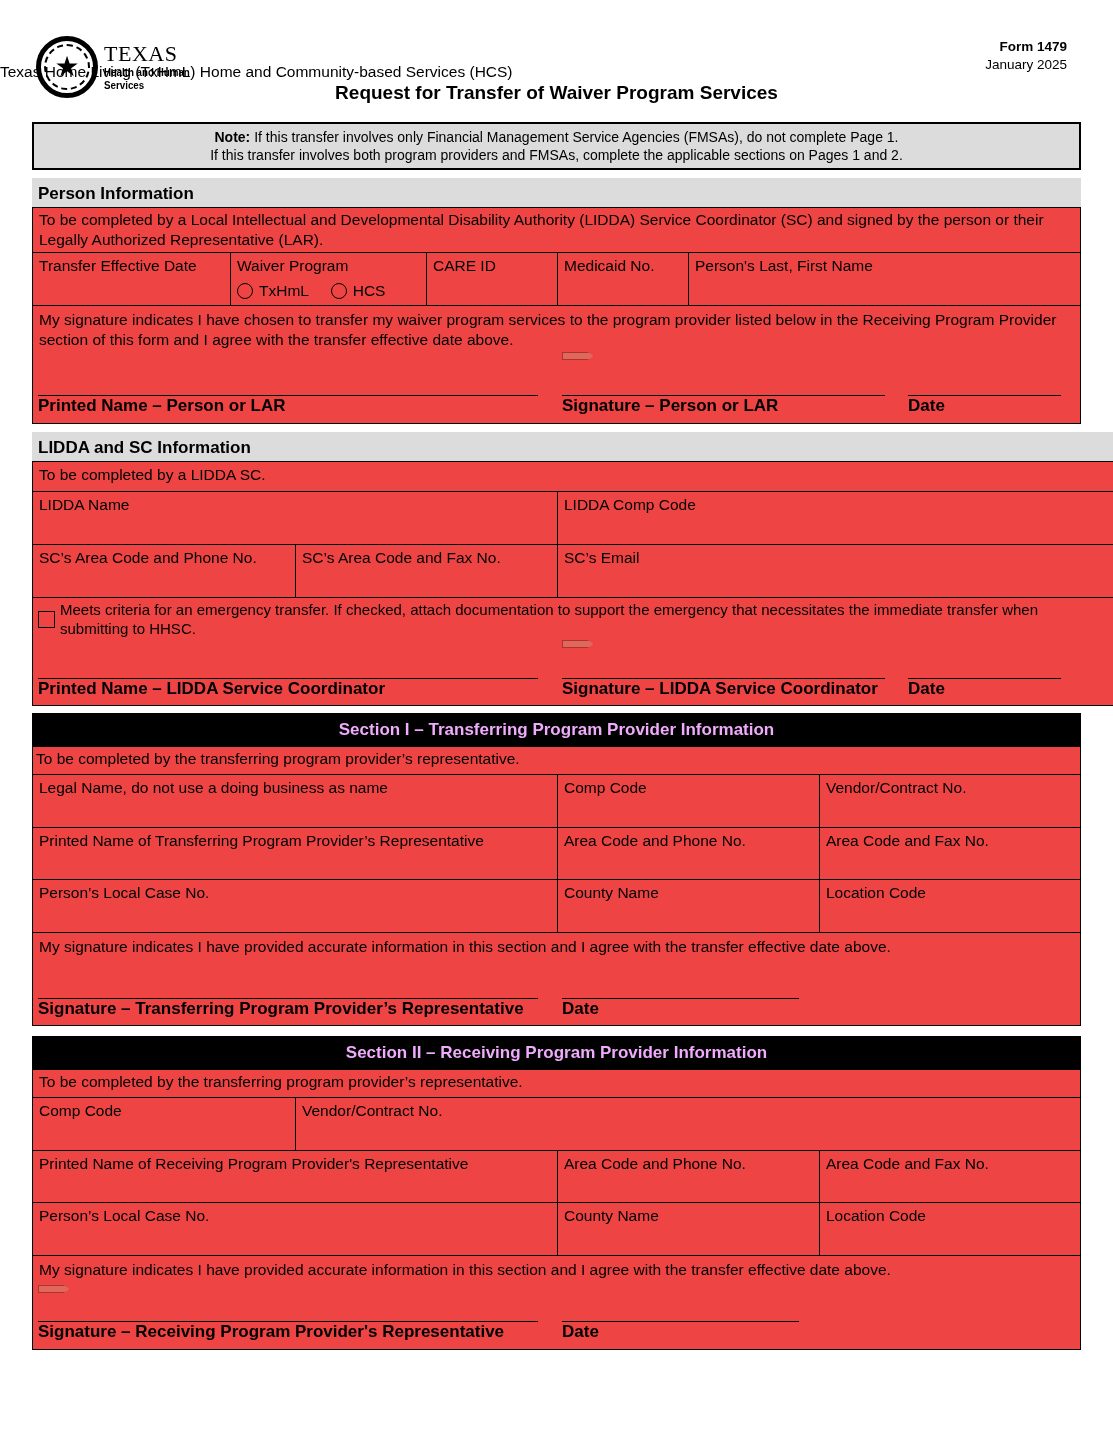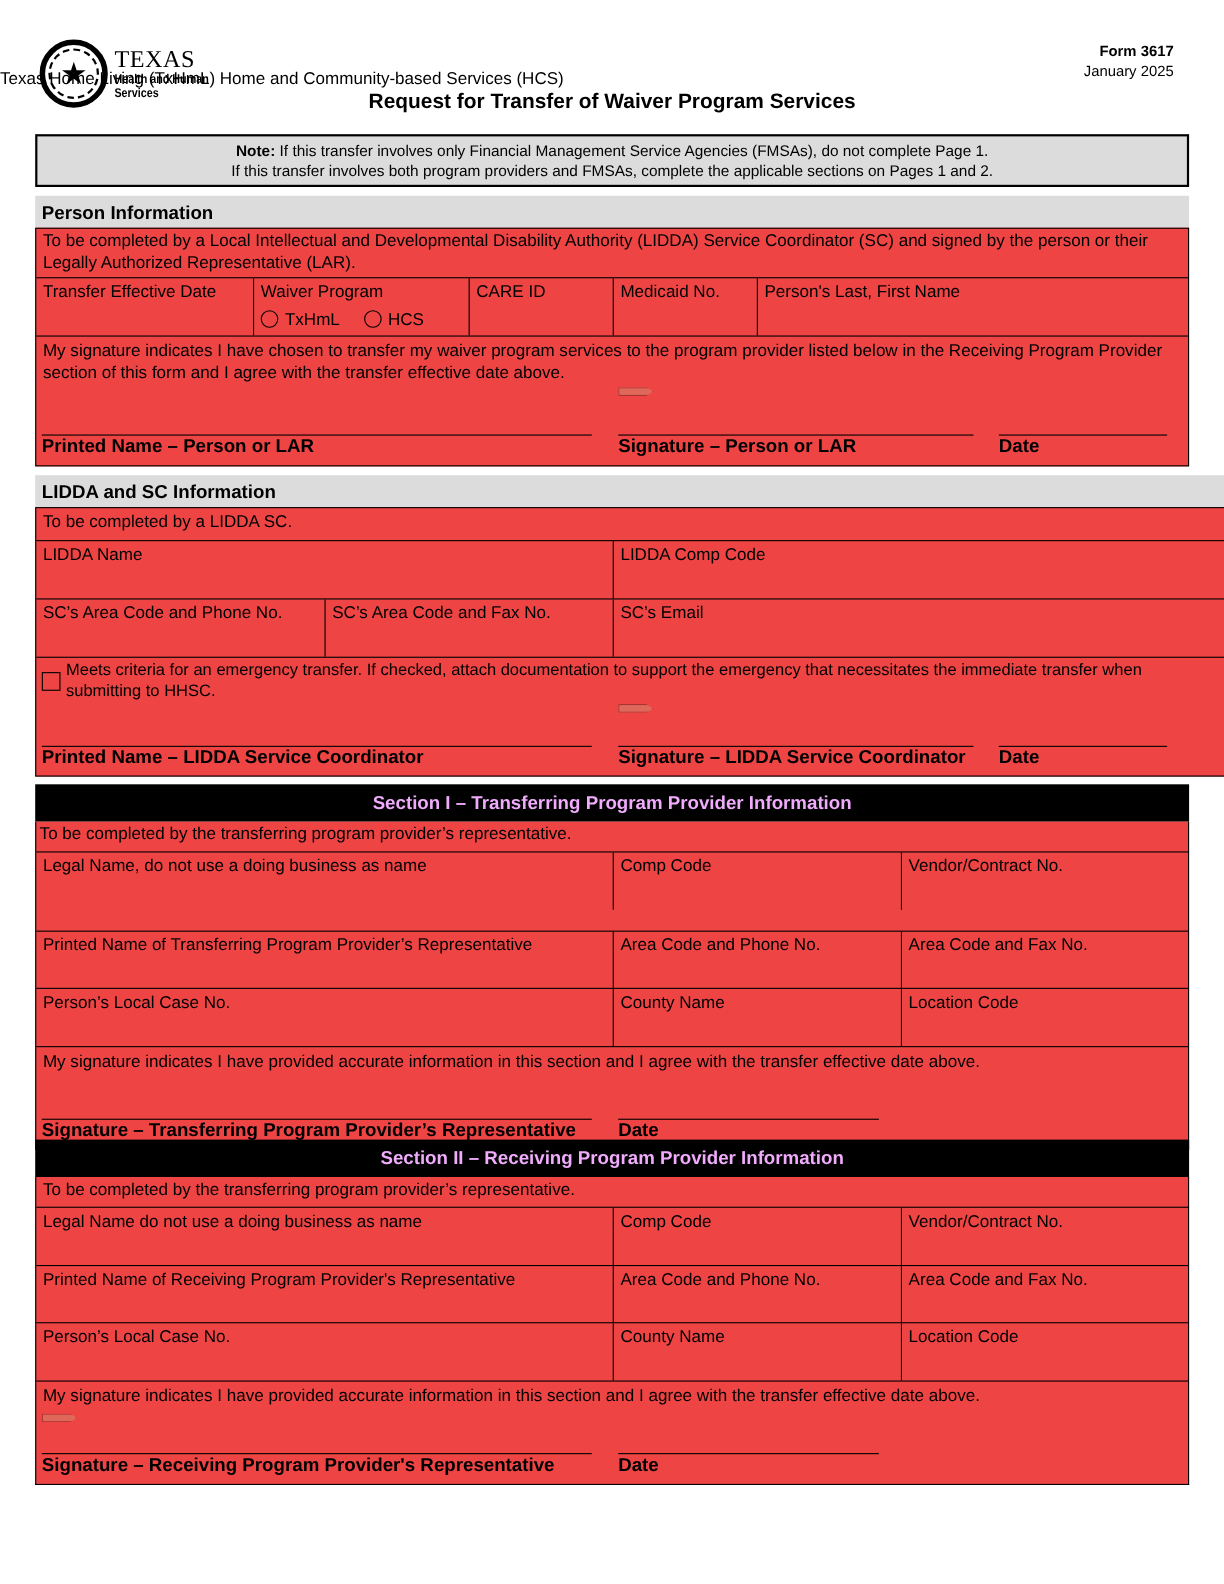--- a/index.html
+++ b/index.html
@@ -53,21 +53,21 @@
     </div>
   <div class="logo-text">
     <span class="logo-texas">TEXAS</span>
     <span class="logo-sub">Health and Human</span>
     <span class="logo-sub" style="margin-top:1px">Services</span>
   </div>
 </div>
 <div class="abs subtitle">Texas Home Living (TxHmL) Home and Community-based Services (HCS)</div>
 <div class="abs title">Request for Transfer of Waiver Program Services</div>
 <div class="abs formno">
-  <b>Form 3617</b>
+  <b>Form 1479</b>
   <span>January 2025</span>
 </div>
 
 <div class="abs note">
   <div><b>Note:</b><span> If this transfer involves only Financial Management Service Agencies (FMSAs), do not complete Page 1.</span></div>
   <div>If this transfer involves both program providers and FMSAs, complete the applicable sections on Pages 1 and 2.</div>
 </div>
 
 <div class="abs" style="left:32px; top:178px; width:1049px;">
   <div class="sec-gray">Person Information</div>
@@ -134,21 +134,21 @@
   <div class="sec-black">Section I – Transferring Program Provider Information</div>
   <div class="box" style="border-top:none;">
     <div class="row" style="height:27px;">
       <div class="line-text" style="padding:2px 3px;">To be completed by the transferring program provider’s representative.</div>
     </div>
     <div class="row" style="height:53px;">
       <div class="cell" style="width:524px;"><span>Legal Name, do not use a doing business as name</span></div>
       <div class="cell" style="width:262px;"><span>Comp Code</span></div>
       <div class="cell" style="flex:1;"><span>Vendor/Contract No.</span></div>
     </div>
-    <div class="row" style="height:52px;margin-top:19px;">
+    <div class="row" style="height:52px;">
       <div class="cell" style="width:524px;"><span>Printed Name of Transferring Program Provider’s Representative</span></div>
       <div class="cell" style="width:262px;"><span>Area Code and Phone No.</span></div>
       <div class="cell" style="flex:1;"><span>Area Code and Fax No.</span></div>
     </div>
     <div class="row" style="height:53px;">
       <div class="cell" style="width:524px;"><span>Person’s Local Case No.</span></div>
       <div class="cell" style="width:262px;"><span>County Name</span></div>
       <div class="cell" style="flex:1;"><span>Location Code</span></div>
     </div>
     <div class="row sig-area" style="height:93px;">
@@ -161,21 +161,20 @@
   </div>
 </div>
 
 <div class="abs" style="left:32px; top:1036px; width:1049px;">
   <div class="sec-black">Section II – Receiving Program Provider Information</div>
   <div class="box" style="border-top:none;">
     <div class="row" style="height:27px;">
       <div class="line-text" style="padding:2px 6px;">To be completed by the transferring program provider’s representative.</div>
     </div>
     <div class="row" style="height:53px;">
-      <div class="cell" style="width:524px;"><span>Legal Name do not use a doing business as name</span></div>
       <div class="cell" style="width:262px;"><span>Comp Code</span></div>
       <div class="cell" style="flex:1;"><span>Vendor/Contract No.</span></div>
     </div>
     <div class="row" style="height:52px;">
       <div class="cell" style="width:524px;"><span>Printed Name of Receiving Program Provider's Representative</span></div>
       <div class="cell" style="width:262px;"><span>Area Code and Phone No.</span></div>
       <div class="cell" style="flex:1;"><span>Area Code and Fax No.</span></div>
     </div>
     <div class="row" style="height:53px;">
       <div class="cell" style="width:524px;"><span>Person’s Local Case No.</span></div>

